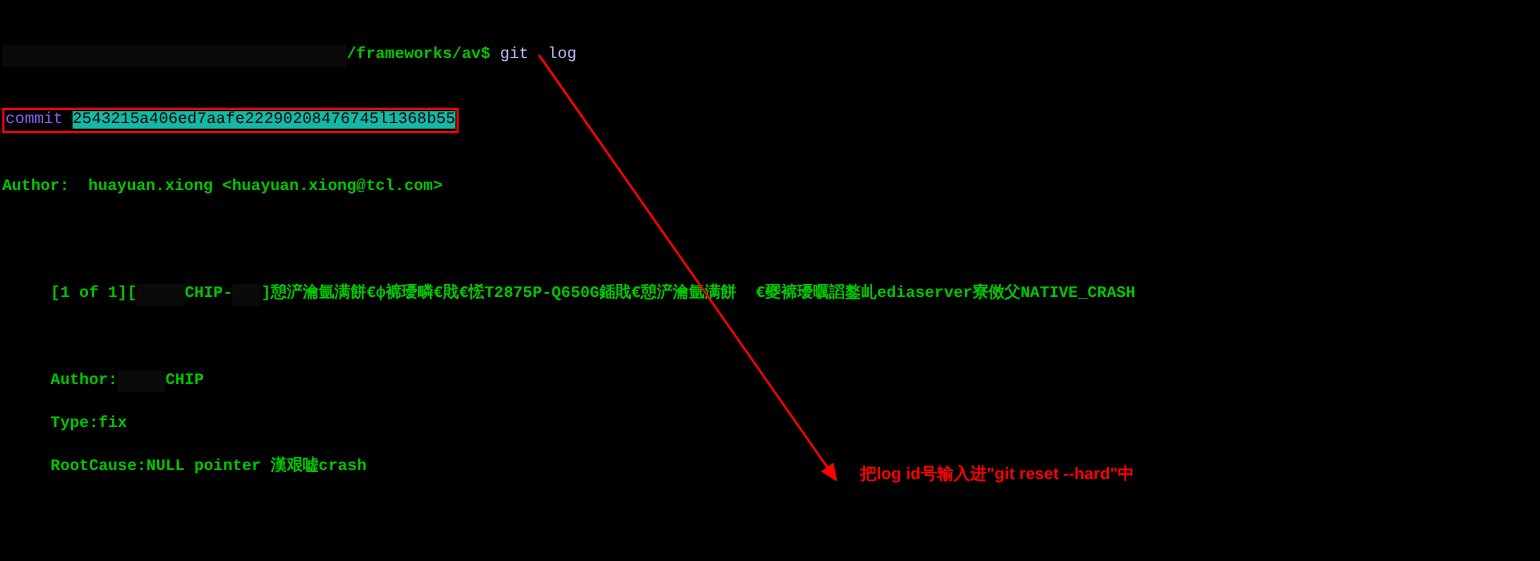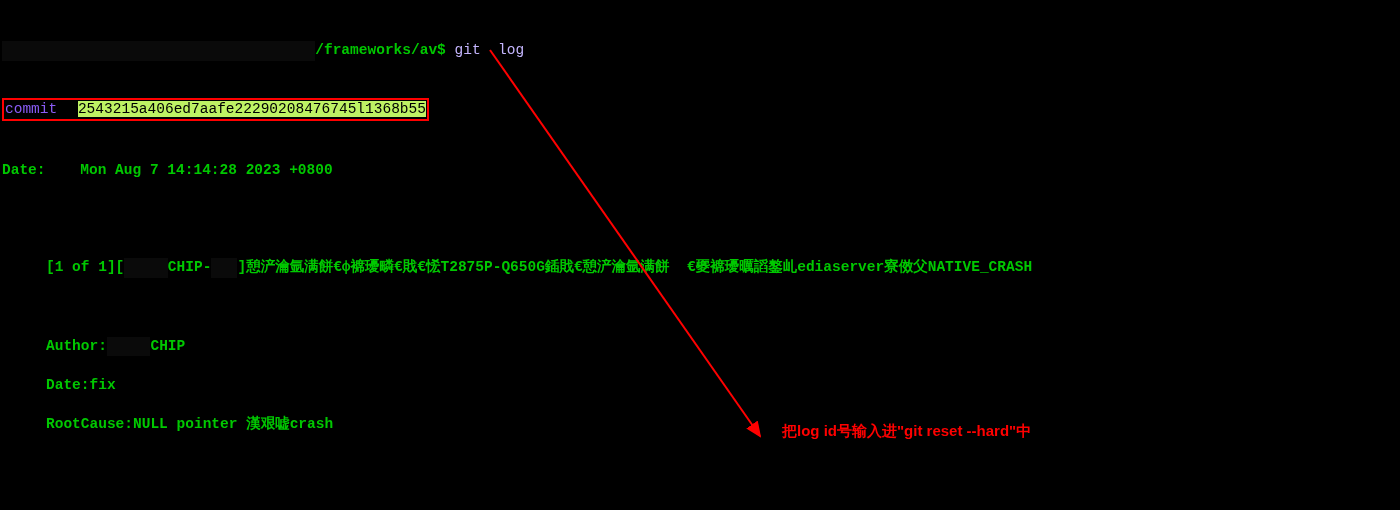--- a/index.html
+++ b/index.html
@@ -26,23 +26,22 @@
     .green { color: #00c800; font-weight: bold; }
     .yellow { color: #8b5cf6; }
     .white { color: #c4b5fd; }
     .highlight-box {
       border: 2px solid #ff0000;
       padding: 0px 1px;
       display: inline-block;
       margin-top: -2px;
     }
     .selected {
-      background: #bef264;
+      background: #14b8a6;
       color: #000;
-      margin-left: 12px;
     }
     .annotation {
       position: absolute;
       color: #ff0000;
       font-family: "Microsoft YaHei", sans-serif;
       font-weight: bold;
       font-size: 15px;
       z-index: 10;
     }
     svg.arrow {
@@ -69,27 +68,27 @@
   </style>
 </head>
 <body>
 
 <div class="term">
 
 <div class="line"><span class="blk">████████████████████████████████████</span><span class="green">/frameworks/av$</span><span class="white"> </span><span class="white">git  log</span></div>
 
 <div class="line"><span class="highlight-box"><span class="yellow">commit </span><span class="selected">2543215a406ed7aafe22290208476745l1368b55</span></span></div>
 
-<div class="line green">Date:    Mon Aug 7 14:14:28 2023 +0800</div>
+<div class="line green">Author:  huayuan.xiong &lt;huayuan.xiong@tcl.com&gt;</div>
 <div class="line">&nbsp;</div>
 
 <div class="line green indent"><span>[1 of 1][</span><span class="blk">█████</span><span>CHIP-</span><span class="blk">███</span><span>]憩浐瀹氩满餅€ф褯瓇疄€戝€恡T2875P-Q650G鍤戝€憩浐瀹氩满餅  €夒褯瓇曞謟鏊乢ediaserver寮傚父NATIVE_CRASH</span></div>
 <div class="line">&nbsp;</div>
 <div class="line green indent"><span>Author:</span><span class="blk">█████</span><span>CHIP</span></div>
-<div class="line green indent">Date:fix</div>
+<div class="line green indent">Type:fix</div>
 <div class="line green indent">RootCause:NULL pointer 漢艰嘘crash</div>
 
 
 
 
 
 
 
 
 

